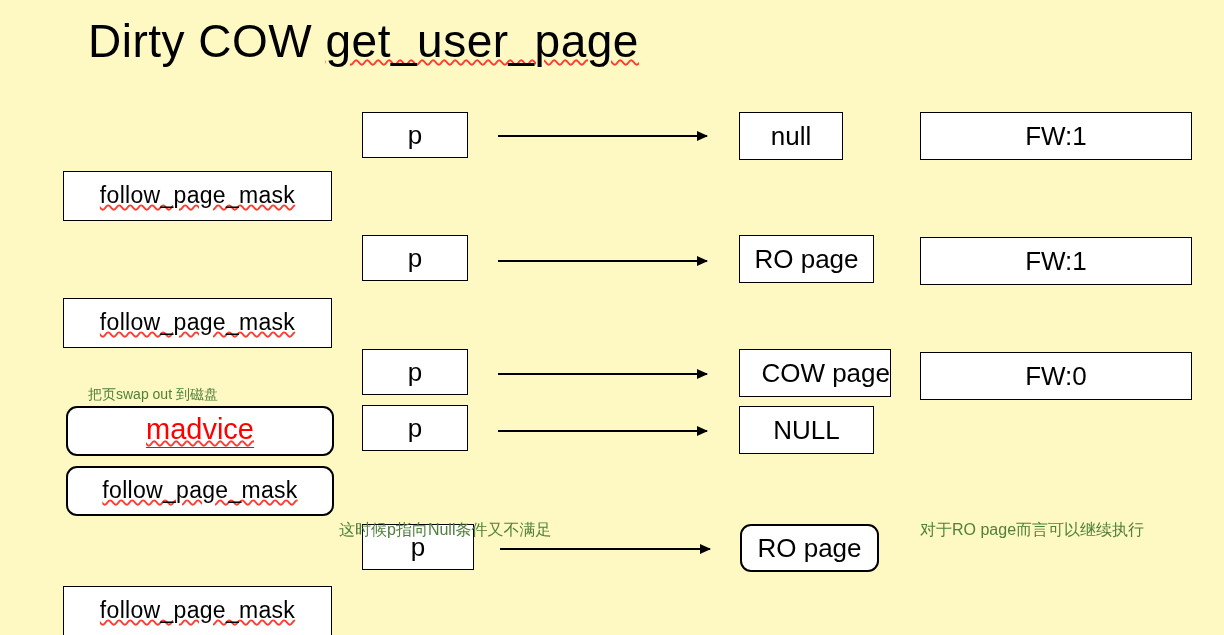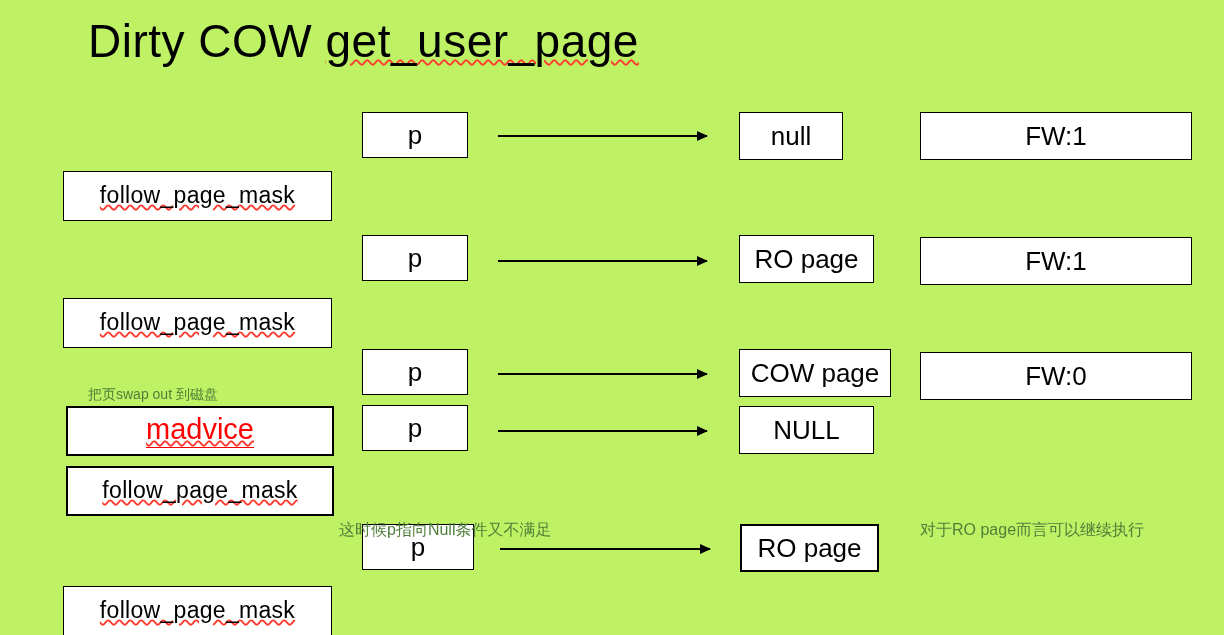--- a/index.html
+++ b/index.html
@@ -8,21 +8,21 @@
     background: #ffffff;
   }
   body {
     font-family: "Liberation Sans", "DejaVu Sans", sans-serif;
     color: #000000;
   }
   #canvas {
     position: relative;
     width: 1224px;
     height: 635px;
-    background: #bef264;
+    background: #fef9c3;
     overflow: hidden;
   }
   .abs { position: absolute; }
 
   
   .title {
     left: 88px;
     top: 12px;
     font-size: 46px;
     line-height: 58px;
@@ -44,21 +44,21 @@
     background: #ffffff;
     display: flex;
     align-items: center;
     justify-content: center;
     font-size: 26px;
     line-height: 1.1;
     white-space: nowrap;
     color: #000;
   }
   .box.thin  { border-width: 1.4px; }
-  .box.thick { border-width: 2.2px; }
+  .box.thick { border-width: 2.2px; border-radius: 11px; }
 
   
   .fpm {
     font-size: 23px;
     letter-spacing: 0.3px;
   }
   .fpm span {
     text-decoration: underline wavy #ff3b30;
     text-decoration-thickness: 1.6px;
     text-underline-offset: 1px;
@@ -158,21 +158,21 @@
     <span>RO page</span>
   </div>
   <div class="abs box thin" style="left:920px; top:237px; width:272px; height:48px;">
     <span>FW:1</span>
   </div>
 
   <div class="abs box thin" style="left:362px; top:349px; width:106px; height:46px;">
     <span>p</span>
   </div>
   <div class="abs arrow" style="left:498px; top:373px; width:209px;"></div>
-  <div class="abs box thin" style="left:739px; top:349px; width:152px; height:48px;">
+  <div class="abs box thin" style="left:739px; top:349px; width:152px; height:48px;justify-content:flex-end;">
     <span>COW page</span>
   </div>
   <div class="abs box thin" style="left:920px; top:352px; width:272px; height:48px;">
     <span>FW:0</span>
   </div>
 
   <div class="abs box thin" style="left:362px; top:405px; width:106px; height:46px;">
     <span>p</span>
   </div>
   <div class="abs arrow" style="left:498px; top:430px; width:209px;"></div>

